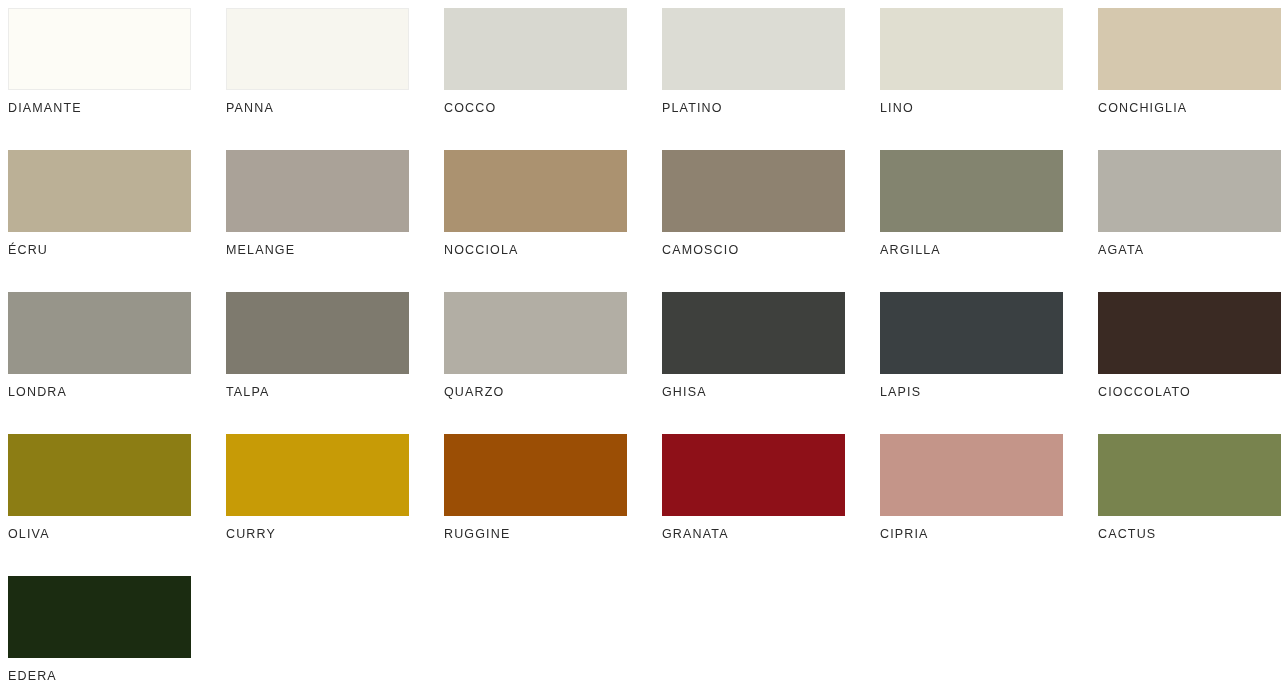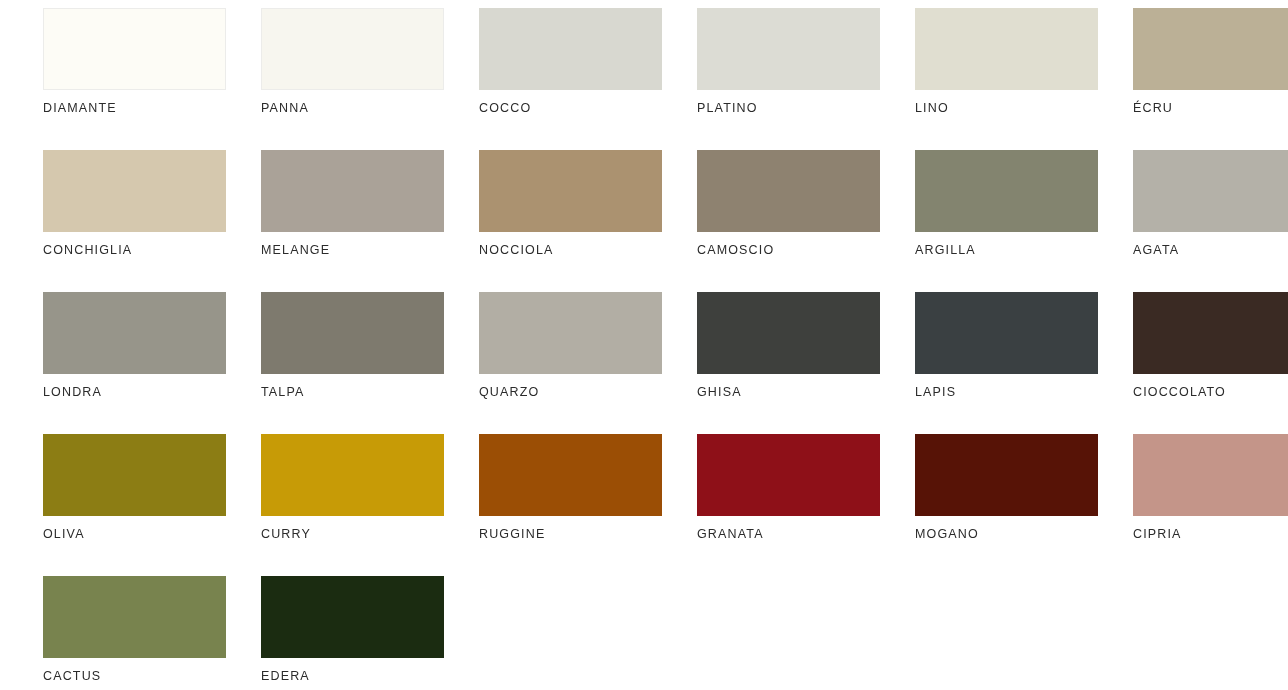--- a/index.html
+++ b/index.html
@@ -19,21 +19,20 @@
     grid-template-rows: repeat(5, 82px);
     column-gap: 35px;
     row-gap: 60px;
     padding: 8px 0 0 8px;
   }
 
   .swatch-cell {
     position: relative;
     width: 149px;
     height: 82px;
-    margin-left: 35px;
   }
 
   .swatch-chip {
     width: 183px;
     height: 82px;
     display: block;
   }
 
   
   .swatch-chip.light-chip {
@@ -72,26 +71,26 @@
     </div>
     <div class="swatch-cell">
       <div class="swatch-chip" style="background: rgb(220, 220, 212);"></div>
       <div class="swatch-label">PLATINO</div>
     </div>
     <div class="swatch-cell">
       <div class="swatch-chip" style="background: rgb(224, 222, 208);"></div>
       <div class="swatch-label">LINO</div>
     </div>
     <div class="swatch-cell">
+      <div class="swatch-chip" style="background: rgb(213, 200, 174);"></div>
+      <div class="swatch-label">CONCHIGLIA</div>
+    </div>
+    <div class="swatch-cell">
       <div class="swatch-chip" style="background: rgb(187, 176, 150);"></div>
       <div class="swatch-label">ÉCRU</div>
-    </div>
-    <div class="swatch-cell">
-      <div class="swatch-chip" style="background: rgb(213, 200, 174);"></div>
-      <div class="swatch-label">CONCHIGLIA</div>
     </div>
     <div class="swatch-cell">
       <div class="swatch-chip" style="background: rgb(170, 162, 152);"></div>
       <div class="swatch-label">MELANGE</div>
     </div>
     <div class="swatch-cell">
       <div class="swatch-chip" style="background: rgb(171, 146, 112);"></div>
       <div class="swatch-label">NOCCIOLA</div>
     </div>
     <div class="swatch-cell">
@@ -140,24 +139,20 @@
     </div>
     <div class="swatch-cell">
       <div class="swatch-chip" style="background: rgb(155, 78, 5);"></div>
       <div class="swatch-label">RUGGINE</div>
     </div>
     <div class="swatch-cell">
       <div class="swatch-chip" style="background: rgb(142, 16, 24);"></div>
       <div class="swatch-label">GRANATA</div>
     </div>
     <div class="swatch-cell">
-      <div class="swatch-chip" style="background: rgb(87, 19, 6);"></div>
-      <div class="swatch-label">MOGANO</div>
-    </div>
-    <div class="swatch-cell">
       <div class="swatch-chip" style="background: rgb(196, 149, 137);"></div>
       <div class="swatch-label">CIPRIA</div>
     </div>
     <div class="swatch-cell">
       <div class="swatch-chip" style="background: rgb(120, 131, 78);"></div>
       <div class="swatch-label">CACTUS</div>
     </div>
     <div class="swatch-cell">
       <div class="swatch-chip" style="background: rgb(27, 44, 17);"></div>
       <div class="swatch-label">EDERA</div>

